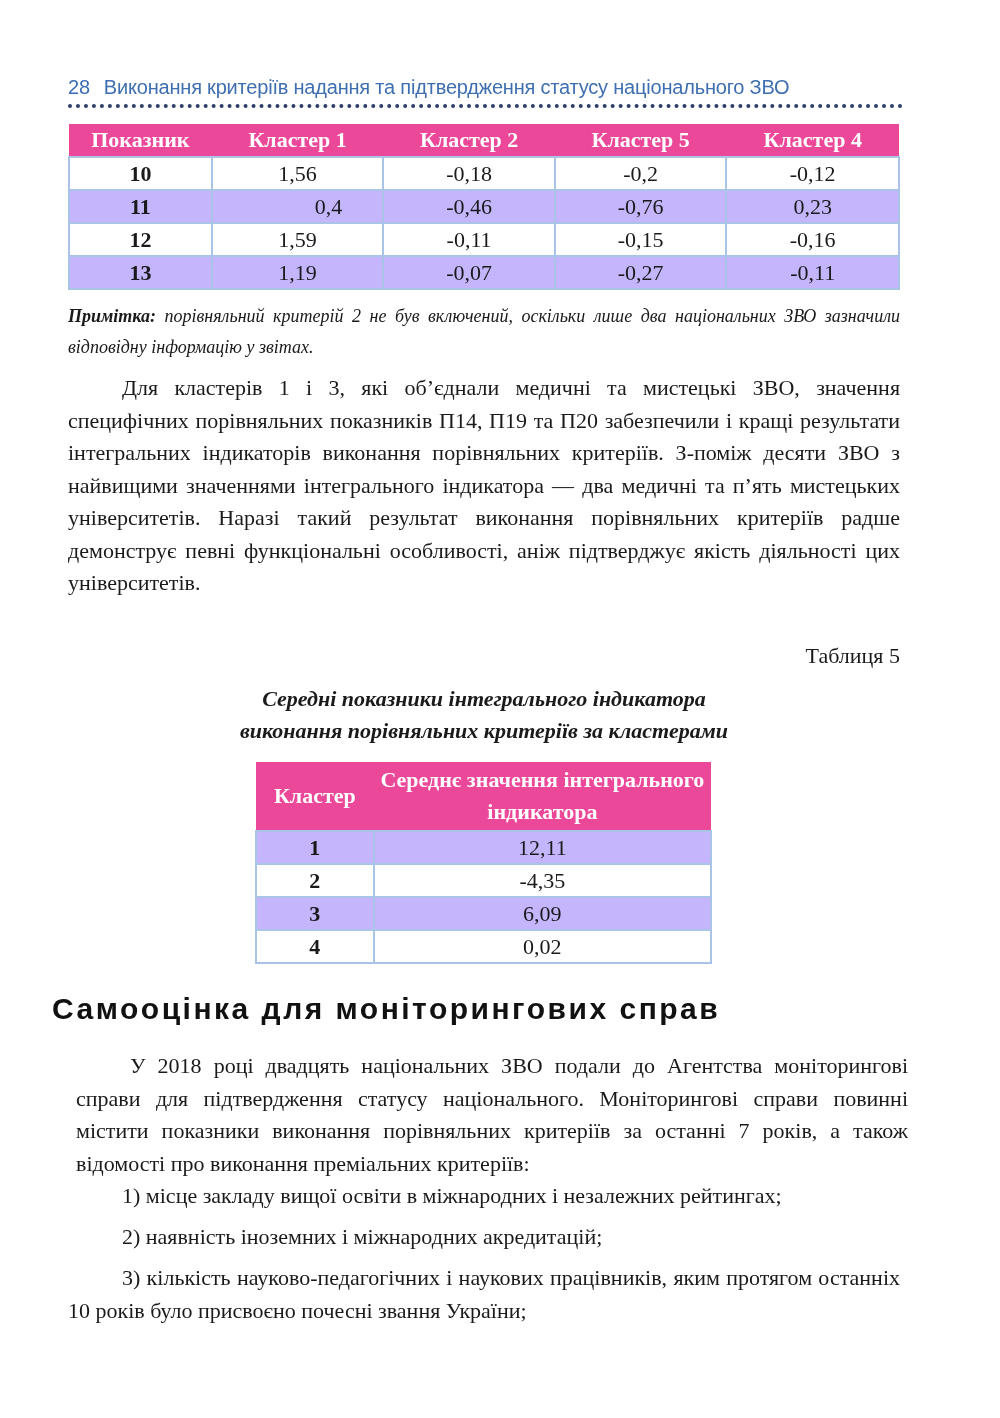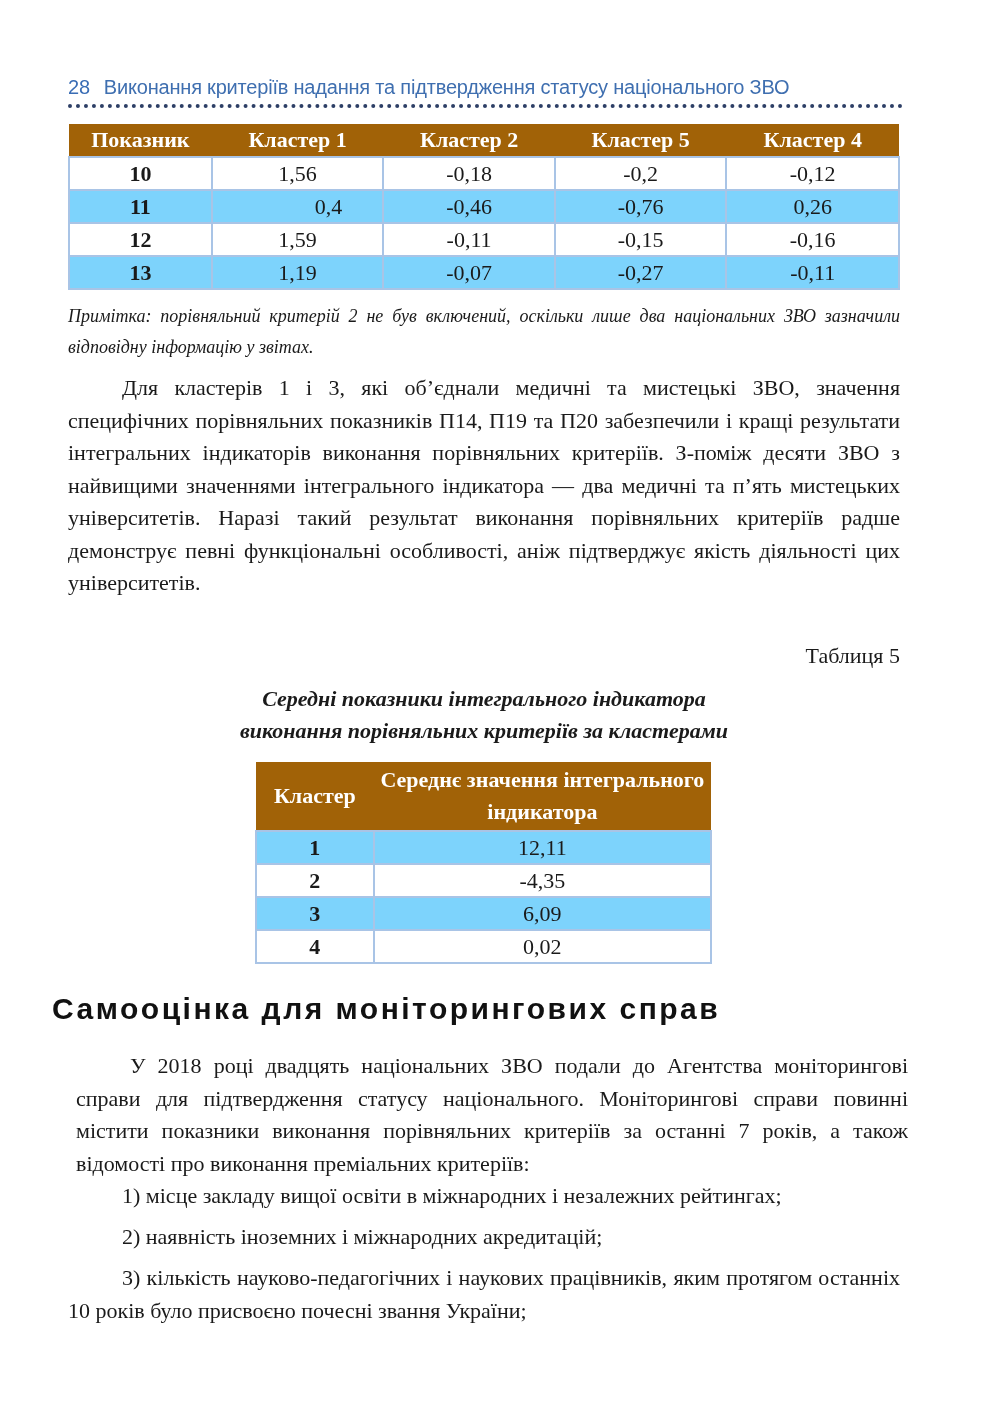--- a/index.html
+++ b/index.html
@@ -7,33 +7,33 @@
            font-family: "Liberation Serif", serif; color: #1a1a1a; }
 
     .running-header { position: absolute; left: 68px; top: 76px; width: 835px; height: 30px;
                       font-family: "Liberation Sans", sans-serif; font-size: 20px; color: #3f6fb0;
                       white-space: nowrap; letter-spacing: -0.2px; }
     .running-header .page-num { font-weight: normal; color: #3a6db5; margin-right: 14px; }
     .dotted-rule { position: absolute; left: 68px; top: 104px; width: 835px; height: 0;
                    border-top: 4px dotted #2d3f66; }
 
     table.data { border-collapse: collapse; position: absolute; }
-    table.data th { background: #a16207; color: #ffffff; font-weight: bold;
+    table.data th { background: #ec4899; color: #ffffff; font-weight: bold;
                     font-family: "Liberation Serif", serif; font-size: 22px; }
     table.data td { font-size: 22px; text-align: center; border: 2px solid #a9c4e6; }
-    table.data tr.alt td { background: #7dd3fc; }
+    table.data tr.alt td { background: #c4b5fd; }
     table.data td.first { font-weight: bold; }
 
     #table4 { left: 68px; top: 124px; width: 832px; }
     #table4 th { height: 32px; padding: 0; border: none; }
     #table4 td { height: 31px; padding: 0; }
 
     .note { position: absolute; left: 68px; top: 301px; width: 832px; font-size: 18px;
             font-style: italic; line-height: 31px; text-align: justify; }
-    .note b { font-weight: normal; }
+    .note b { font-weight: bold; }
 
     .para { position: absolute; left: 68px; width: 832px; font-size: 22px; line-height: 32.5px;
             text-align: justify; text-indent: 54px; }
 
     .table-label { position: absolute; right: 100px; top: 643px; font-size: 22px; }
     .table-title { position: absolute; left: 68px; width: 832px; top: 683px; text-align: center;
                    font-size: 22px; font-weight: bold; font-style: italic; line-height: 32px; }
 
     #table5 { left: 255px; top: 762px; width: 457px; }
     #table5 th { padding: 2px 4px; border: none; line-height: 32px; height: 64px; }
@@ -74,21 +74,21 @@
       <td>1,56</td>
       <td>-0,18</td>
       <td>-0,2</td>
       <td>-0,12</td>
     </tr>
     <tr class="alt">
       <td class="first">11</td>
       <td style="text-align:center;padding-left:62px">0,4</td>
       <td>-0,46</td>
       <td>-0,76</td>
-      <td>0,26</td>
+      <td>0,23</td>
     </tr>
     <tr>
       <td class="first">12</td>
       <td>1,59</td>
       <td>-0,11</td>
       <td>-0,15</td>
       <td>-0,16</td>
     </tr>
     <tr class="alt">
       <td class="first">13</td>

